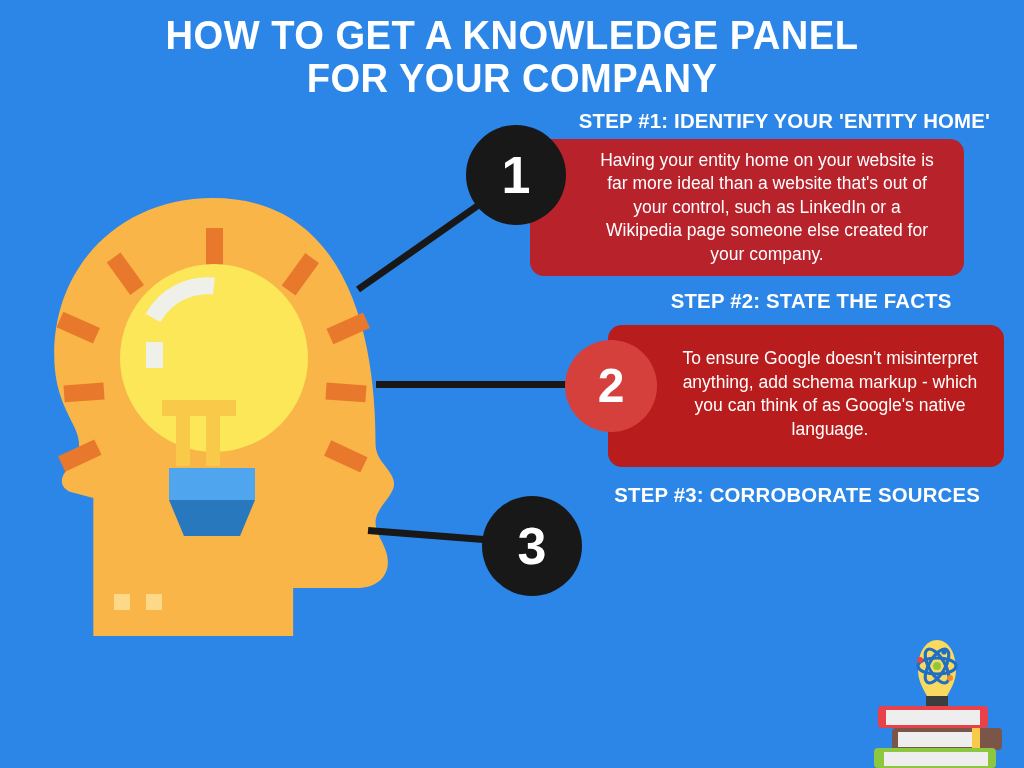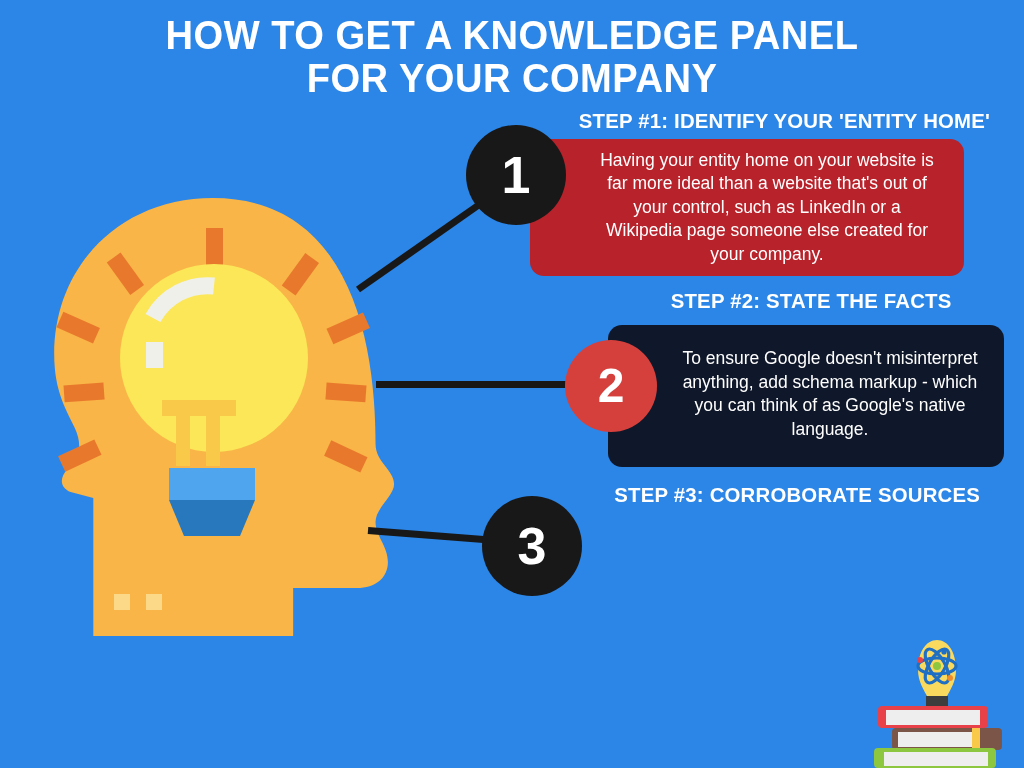--- a/index.html
+++ b/index.html
@@ -69,21 +69,21 @@
     text-align: center;
   }
   .card p { margin: 0; }
   #card1 {
     left: 530px; top: 139px; width: 434px; height: 137px;
     background: #b7222b;
     padding: 8px 26px 8px 66px;
   }
   #card2 {
     left: 608px; top: 325px; width: 396px; height: 142px;
-    background: #0f172a;
+    background: #b91c1c;
     padding: 8px 22px 12px 70px;
   }
   #card3 {
     left: 538px; top: 514px; width: 466px; height: 136px;
     background: #d6403c;
     padding: 8px 26px 8px 64px;
   }
 
   
   .circle {

